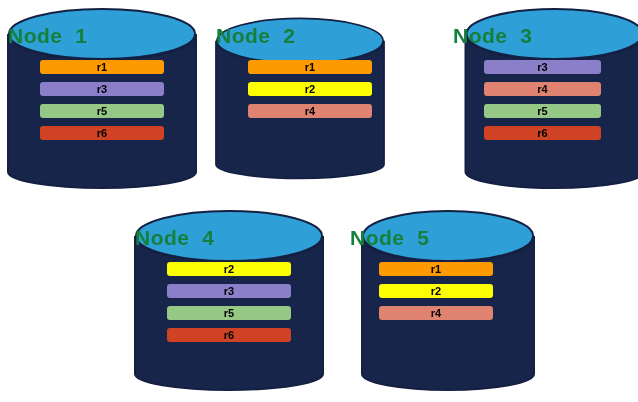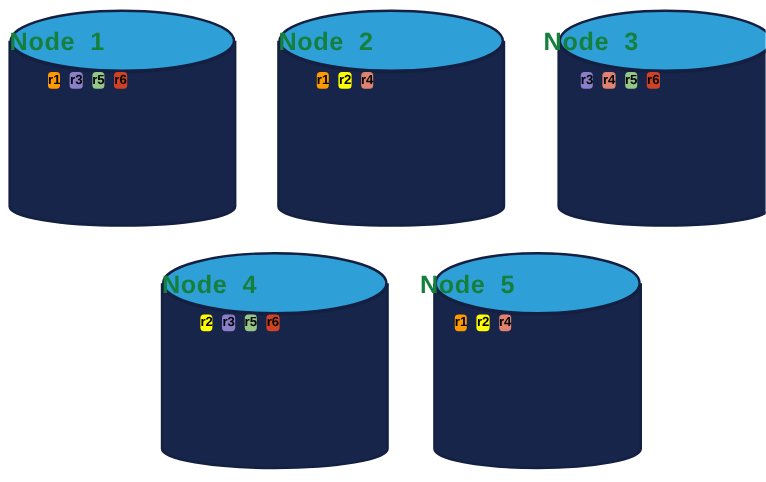--- a/index.html
+++ b/index.html
@@ -42,21 +42,21 @@
     font-size: 21px;
     letter-spacing: 0.5px;
     line-height: 1;
     white-space: pre;
     z-index: 3;
   }
   .records {
     position: absolute;
     z-index: 3;
     display: flex;
-    flex-direction: row;
+    flex-direction: column;
   }
   .record {
     height: 14px;
     border-radius: 3px;
     color: #000000;
     font-weight: bold;
     font-size: 11px;
     line-height: 14px;
     text-align: center;
     box-sizing: border-box;
@@ -72,21 +72,21 @@
         <ellipse cx="94" cy="26" rx="93" ry="25" fill="#2f9fd8" stroke="#142042" stroke-width="2"></ellipse>
       </svg>
       <div class="node-title" style="top: 17px;">Node  1</div>
       <div class="records" style="left: 32px; width: 124px; top: 52px; gap: 8px;">
         <div class="record" style="background: rgb(253, 154, 1);">r1</div>
         <div class="record" style="background: rgb(138, 127, 200);">r3</div>
         <div class="record" style="background: rgb(150, 200, 133);">r5</div>
         <div class="record" style="background: rgb(207, 66, 35);">r6</div>
       </div>
     </div>
-    <div class="node" style="left: 232px; top: 8px; width: 188px; height: 180px;">
+    <div class="node" style="left: 216px; top: 8px; width: 168px; height: 180px;">
       <svg class="cyl-svg" viewBox="0 0 188 180">
         <path d="M 0 26 L 0 164 A 94 16 0 0 0 188 164 L 188 26 A 94 26 0 0 1 0 26 Z" fill="#17254a" stroke="#142042" stroke-width="2"></path>
         <ellipse cx="94" cy="26" rx="93" ry="25" fill="#2f9fd8" stroke="#142042" stroke-width="2"></ellipse>
       </svg>
       <div class="node-title" style="top: 17px;">Node  2</div>
       <div class="records" style="left: 32px; width: 124px; top: 52px; gap: 8px;">
         <div class="record" style="background: rgb(253, 154, 1);">r1</div>
         <div class="record" style="background: rgb(253, 253, 4);">r2</div>
         <div class="record" style="background: rgb(224, 130, 112);">r4</div>
       </div>

